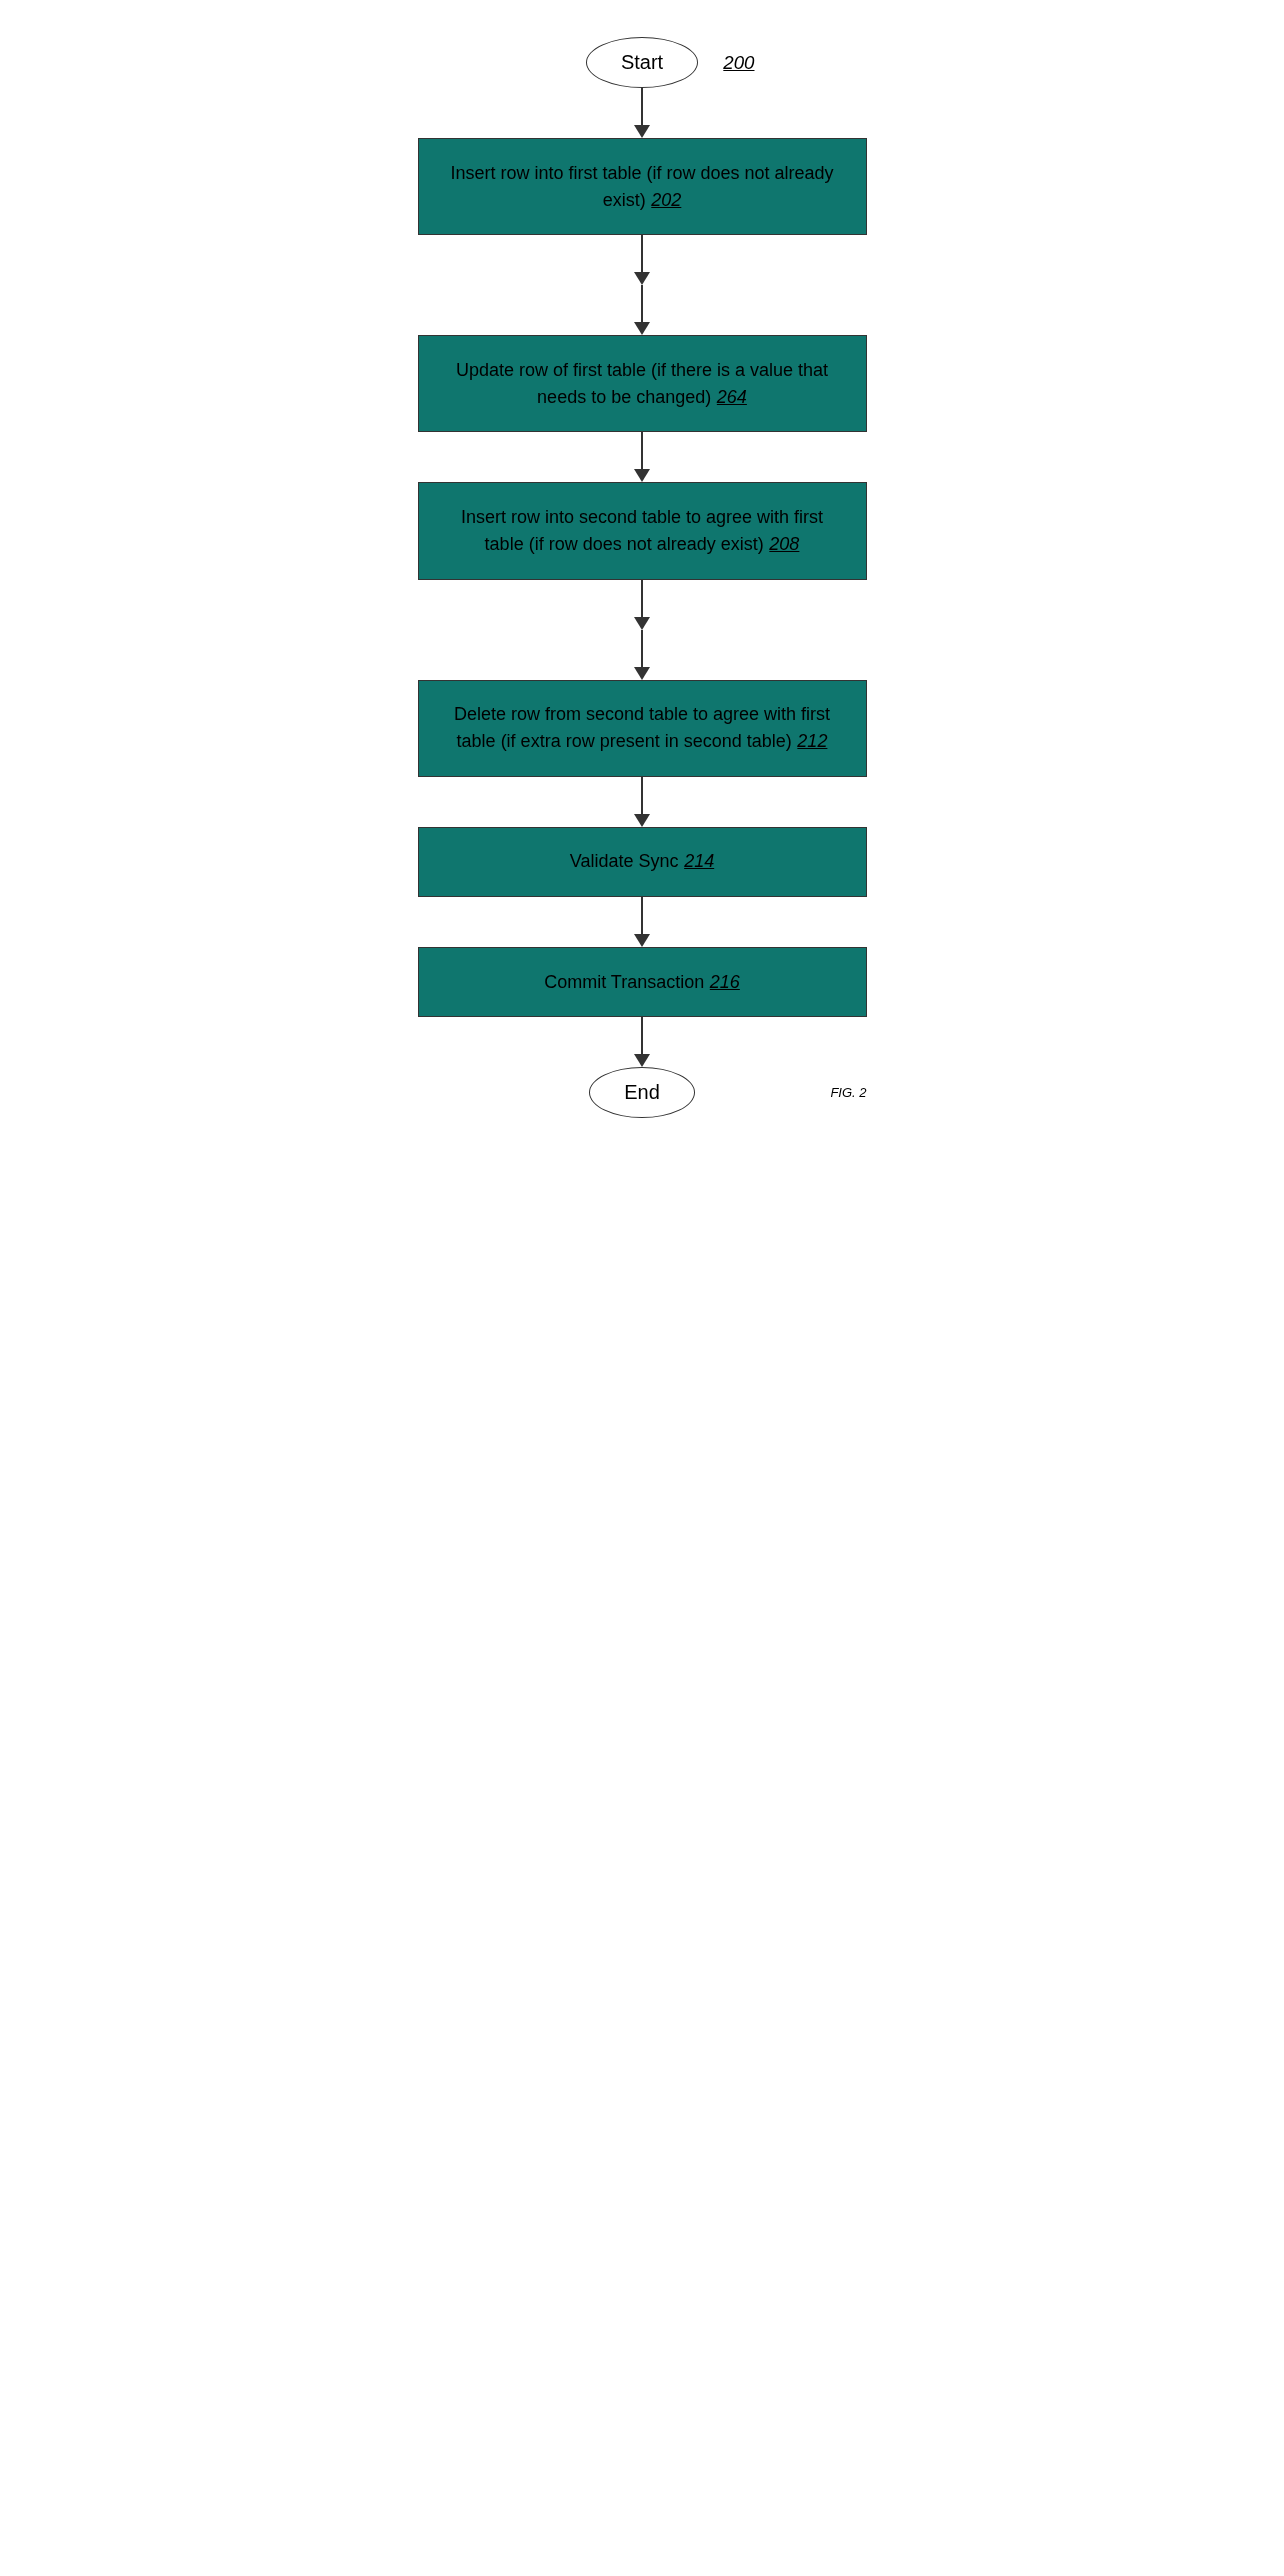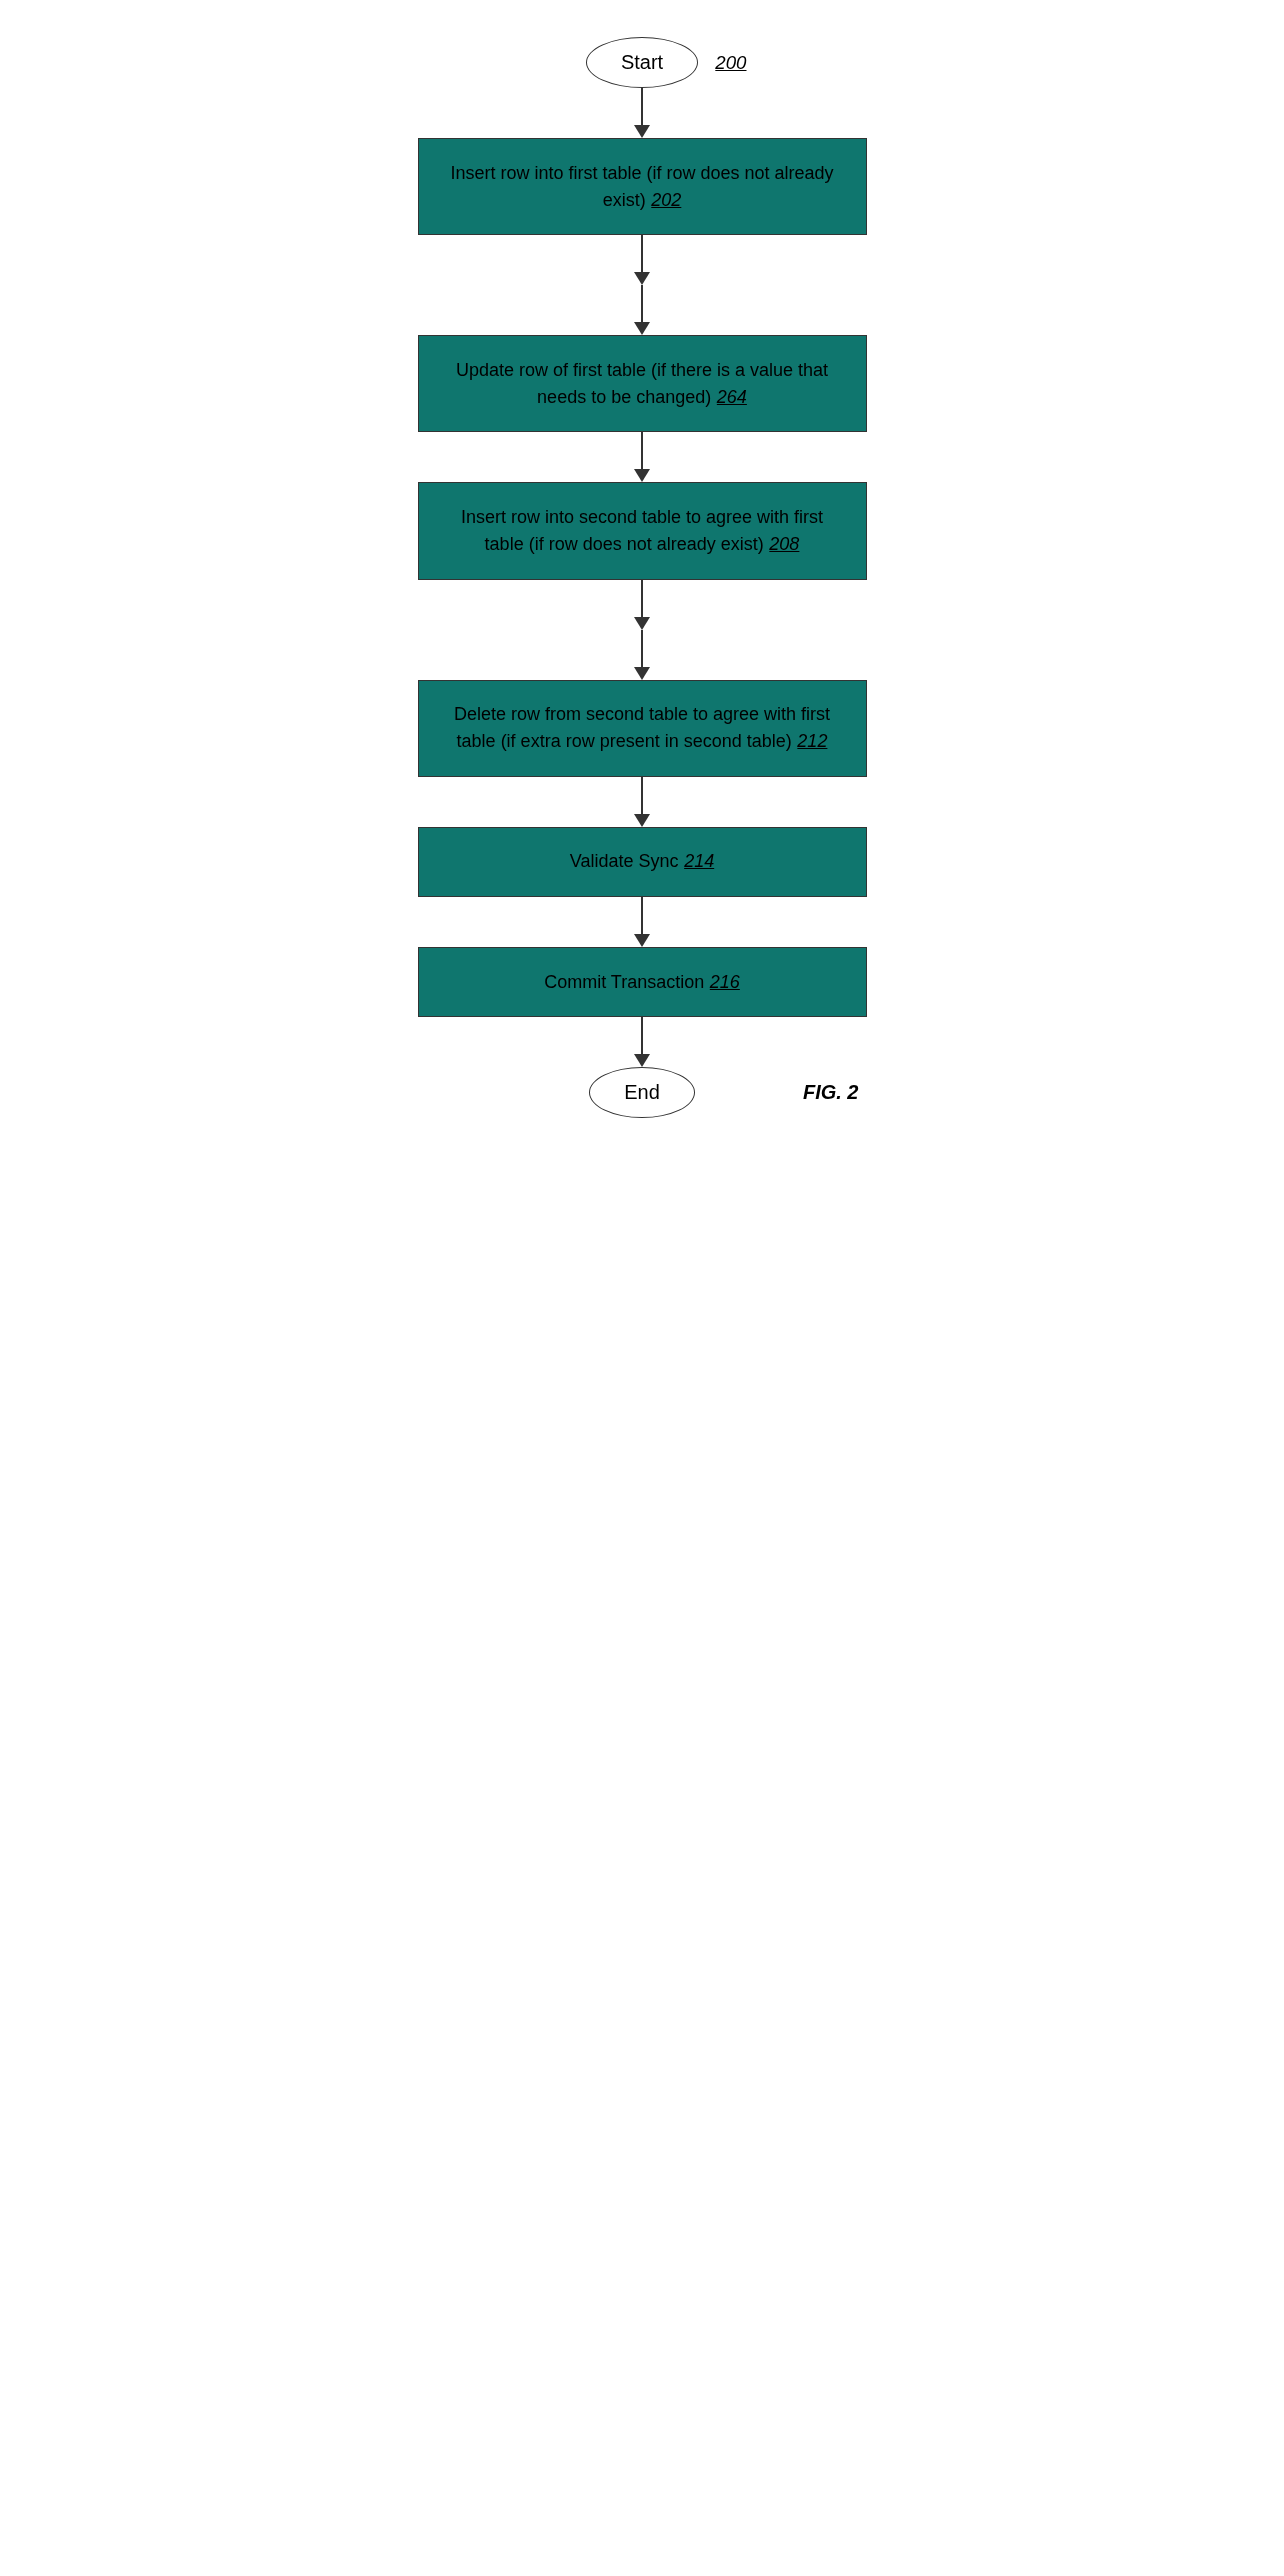--- a/index.html
+++ b/index.html
@@ -62,43 +62,43 @@
     }
     .end-row {
       display: flex;
       align-items: center;
       width: 449px;
       justify-content: center;
       position: relative;
     }
     .fig-pos {
       position: absolute;
-      right: 8px;
+      right: 0;
       font-style: italic;
-      font-weight: bold;
-      font-size: 20px;
+      font-weight: normal;
+      font-size: 13px;
     }
     .start-row {
       display: flex;
       align-items: center;
       width: 449px;
       justify-content: center;
       position: relative;
     }
   </style>
 </head>
 <body>
 
 <div class="diagram">
 
   <div class="start-row">
     <div class="oval">
       <span>Start</span>
     </div>
-    <span class="ref" style="position:absolute;right:120px;font-size:18.7px;">200</span>
+    <span class="ref" style="position:absolute;right:112px;font-size:18.7px;">200</span>
   </div>
 
   <div class="arrow">
     <div class="arrow-line"></div>
     <div class="arrow-head"></div>
   </div>
 
   <div class="box">
     <span>Insert row into first table (if row does not already exist)</span><span class="ref">202</span>
   </div>

